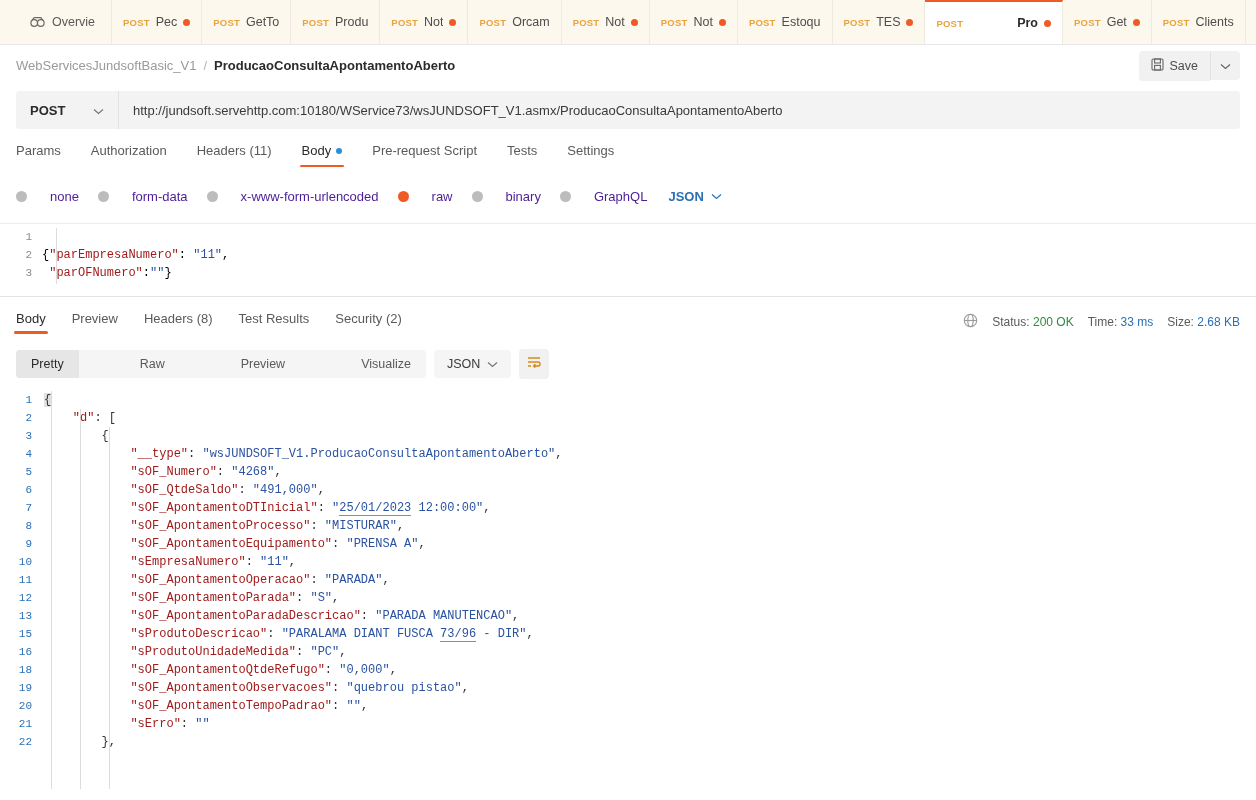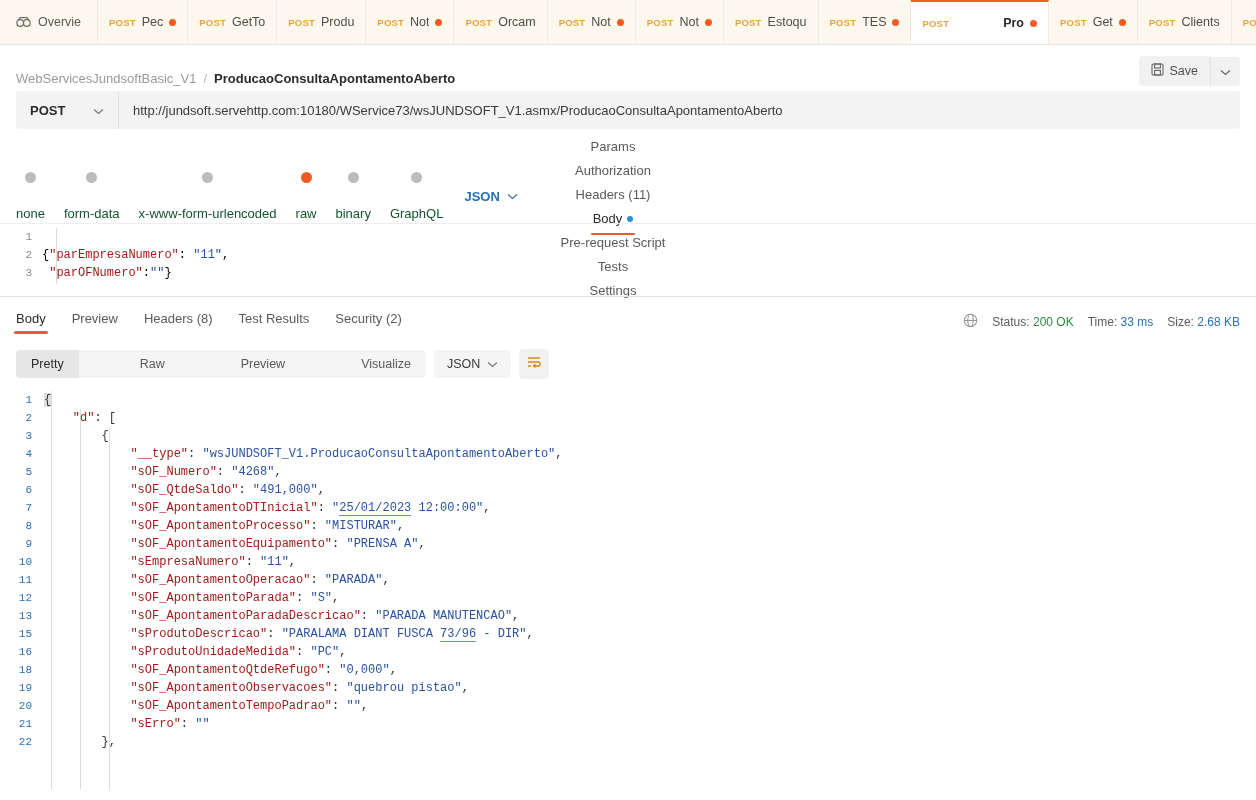--- a/index.html
+++ b/index.html
@@ -29,21 +29,21 @@
     font-size: 12.5px;
     color: #6b6b6b;
     border-right: 1px solid #eeeae0;
     white-space: nowrap;
     overflow: hidden;
     position: relative;
     flex: 0 0 auto;
     background: transparent;
     cursor: pointer;
   }
-  .tab.overview { color: #5a5a5a; gap: 7px; padding-left: 16px; padding-right: 16px; }
+  .tab.overview { color: #5a5a5a; gap: 7px; padding-left: 16px; padding-right: 16px; margin-left: 14px; }
   .tab .method {
     font-size: 9.5px;
     font-weight: bold;
     color: #e8a33d;
     letter-spacing: .2px;
   }
   .tab .tname {
     font-size: 12.5px;
     color: #4d4d4d;
     max-width: 46px;
@@ -60,21 +60,21 @@
     background: #ffffff;
     border-top: 2.5px solid #ef5b25;
     margin-top: 0;
   }
   .tab.active .tname { color: #2b2b2b; font-weight: 600; margin-left: 48px; }
   .overview-icon { display: inline-block; width: 15px; height: 13px; }
 
   
   .crumbrow {
     height: 41px;
-    display: flex; align-items: flex-end;
+    display: flex; align-items: center;
     padding: 0 16px;
     background: #fff;
   }
   .crumb { font-size: 13px; color: #9a9a9a; cursor: pointer; }
   .crumb-sep { font-size: 13px; color: #b5b5b5; margin: 0 7px; }
   .crumb-current { font-size: 13px; color: #2b2b2b; font-weight: bold; cursor: pointer; }
   .crumb-spacer { flex: 1; }
   .save-group { display: flex; align-items: center; }
   .save-btn {
     display: flex; align-items: center; gap: 6px;
@@ -111,21 +111,20 @@
     font-size: 13px; color: #3a3a3a;
     white-space: nowrap; overflow: hidden;
     cursor: text;
   }
 
   
   .reqtabs {
     display: flex; align-items: center; gap: 0;
     margin: 10px 16px 0 16px;
     height: 32px;
-    flex-direction: column;
   }
   .rtab {
     font-size: 13px; color: #5a5a5a;
     padding: 0 0 9px 0; margin-right: 30px;
     position: relative; cursor: pointer;
     display: flex; align-items: center; gap: 5px;
   }
   .rtab.active { color: #2b2b2b; }
   .rtab.active::after {
     content: ""; position: absolute; left: -2px; right: -2px; bottom: 0;
@@ -133,21 +132,21 @@
   }
   .rtab .bluedot { width: 6px; height: 6px; border-radius: 50%; background: #2b8fd8; }
 
   .bodytypes {
     display: flex; align-items: center;
     margin: 14px 16px 0 16px;
     height: 22px;
   }
   .btype {
     display: flex; align-items: center; gap: 23px;
-    margin-right: 19px; font-size: 13px; color: #14532d; cursor: pointer; flex-direction: column;
+    margin-right: 19px; font-size: 13px; color: #4c1d95; cursor: pointer;
   }
   .radio {
     width: 11px; height: 11px; border-radius: 50%;
     background: #bcbcbc; flex: 0 0 auto;
   }
   .radio.on { background: #ef5b25; }
   .json-sel {
     display: flex; align-items: center; gap: 7px;
     font-size: 13px; color: #2b6fb5; font-weight: bold; cursor: pointer;
     margin-left: 2px;

